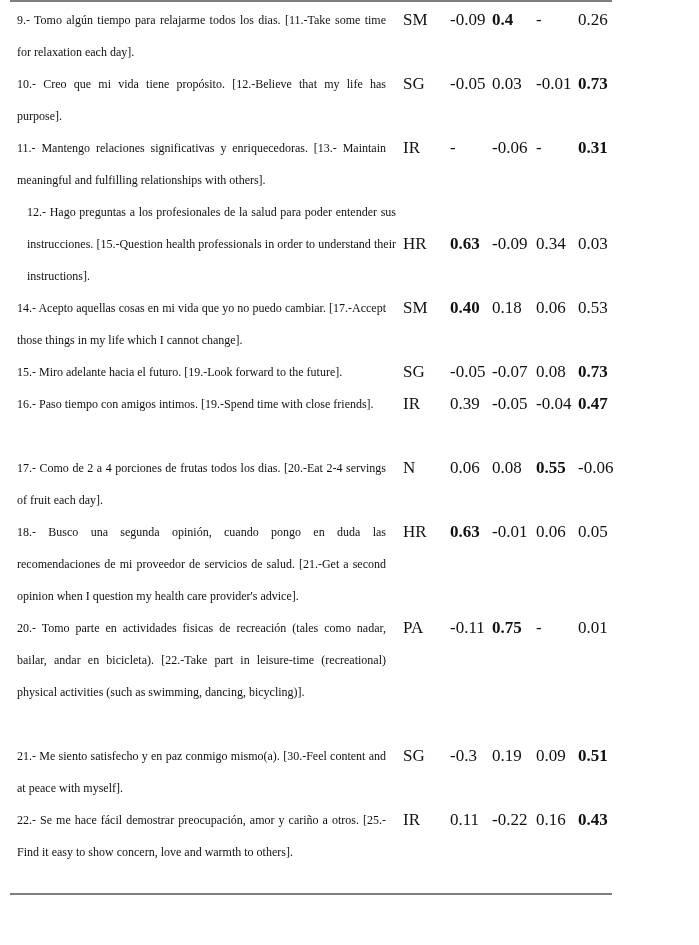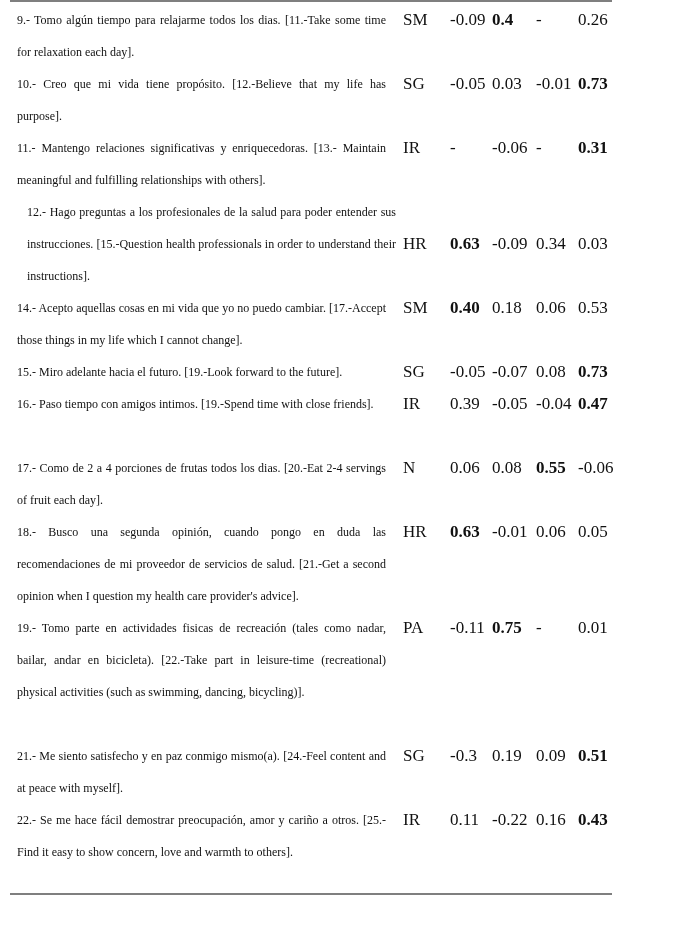--- a/index.html
+++ b/index.html
@@ -142,30 +142,30 @@
   <div class="row" style="top: 525px;">
     <div class="item">18.- Busco una segunda opinión, cuando pongo en duda las recomendaciones de mi proveedor de servicios de salud. [21.-Get a second opinion when I question my health care provider's advice].</div>
     <span class="cell col-factor">HR</span>
     <span class="cell col-f1 bold">0.63</span>
     <span class="cell col-f2">-0.01</span>
     <span class="cell col-f3">0.06</span>
     <span class="cell col-f4">0.05</span>
   </div>
 
   <div class="row" style="top: 621px;">
-    <div class="item">19.- Tomo parte en actividades fisicas de recreación (tales como nadar, bailar, andar en bicicleta). [22.-Take part in leisure-time (recreational) physical activities (such as swimming, dancing, bicycling)].</div>
+    <div class="item">20.- Tomo parte en actividades fisicas de recreación (tales como nadar, bailar, andar en bicicleta). [22.-Take part in leisure-time (recreational) physical activities (such as swimming, dancing, bicycling)].</div>
     <span class="cell col-factor">PA</span>
     <span class="cell col-f1">-0.11</span>
     <span class="cell col-f2 bold">0.75</span>
     <span class="cell col-f3">-</span>
     <span class="cell col-f4">0.01</span>
   </div>
 
   <div class="row" style="top: 749px;">
-    <div class="item">21.- Me siento satisfecho y en paz conmigo mismo(a). [24.-Feel content and at peace with myself].</div>
+    <div class="item">21.- Me siento satisfecho y en paz conmigo mismo(a). [30.-Feel content and at peace with myself].</div>
     <span class="cell col-factor">SG</span>
     <span class="cell col-f1">-0.3</span>
     <span class="cell col-f2">0.19</span>
     <span class="cell col-f3">0.09</span>
     <span class="cell col-f4 bold">0.51</span>
   </div>
 
   <div class="row" style="top: 813px;">
     <div class="item">22.- Se me hace fácil demostrar preocupación, amor y cariño a otros. [25.-Find it easy to show concern, love and warmth to others].</div>
     <span class="cell col-factor">IR</span>

